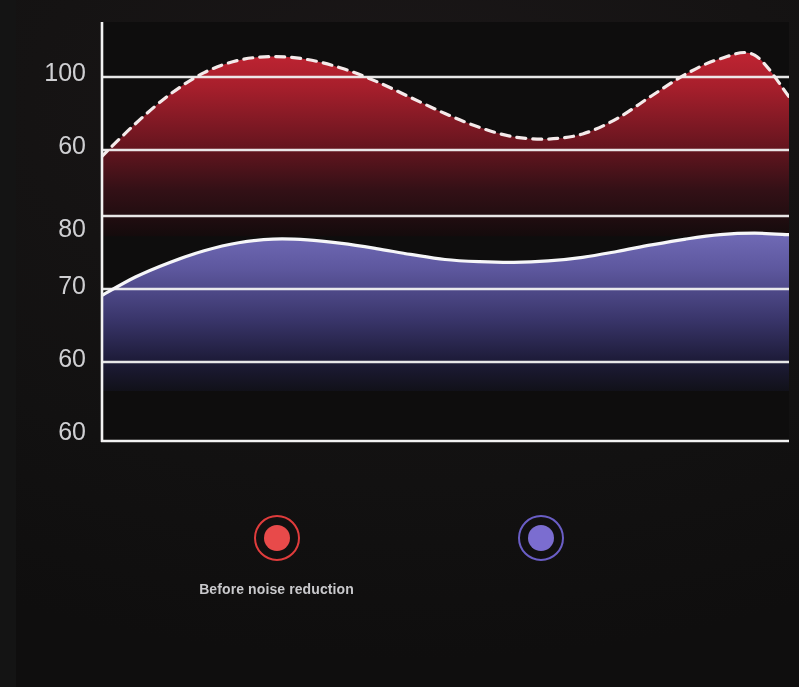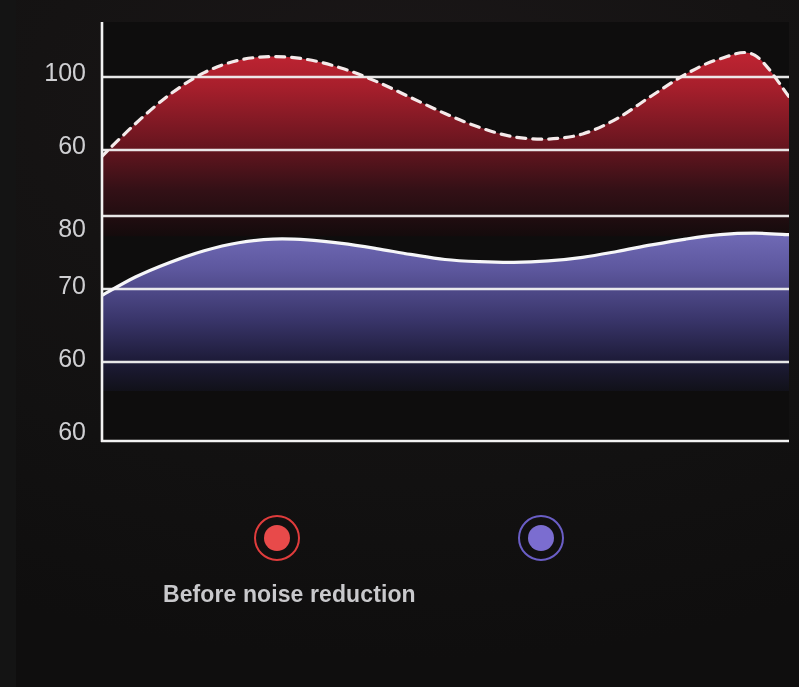--- a/index.html
+++ b/index.html
@@ -40,21 +40,21 @@
     box-sizing:border-box;
     display:flex;align-items:center;justify-content:center;
   }
   .legend-marker i{
     display:block;
     width:26px;height:26px;
     border-radius:50%;
   }
   .legend-label{
     margin-top:20px;
-    font-size:23px;
+    font-size:14px;
     font-weight:bold;
     letter-spacing:.1px;
     color:#c9c9cc;
     white-space:nowrap;
   }
   .axis-label{
     position:absolute;
     font-size:25px;
     color:#cfcfd2;
     text-align:right;

